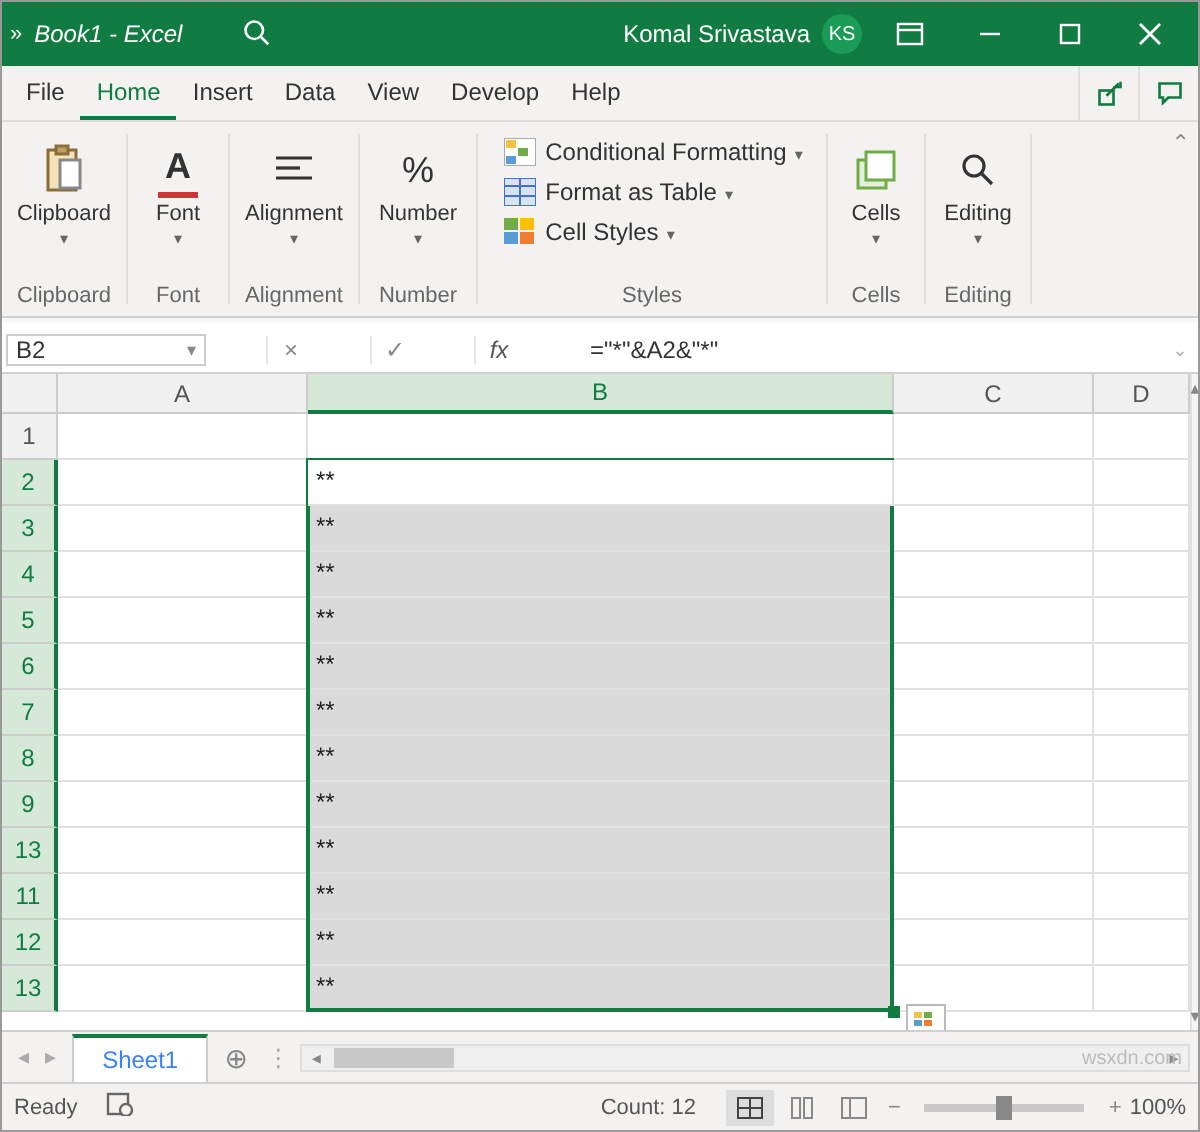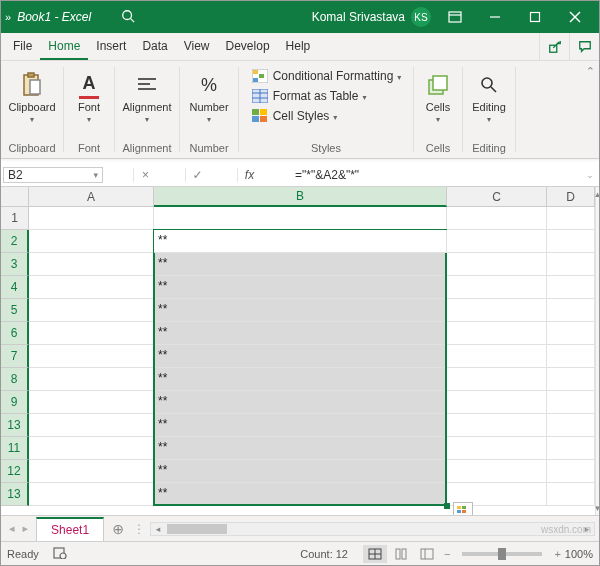--- a/index.html
+++ b/index.html
@@ -68,21 +68,21 @@
   .cells-container { position: relative; flex: 1; overflow: hidden; }
 
   .vscroll { width: 18px; background: #f5f5f5; border-left: 1px solid #e0e0e0; position: relative; }
   .vscroll .thumb { position: absolute; left: 3px; right: 3px; top: 14px; height: 90px; background: #c8c8c8; border-radius: 2px; }
   .vscroll .sarrow { position: absolute; left: 0; right: 0; height: 14px; display: flex; align-items: center; justify-content: center; color: #888; font-size: 9px; }
 
   
   .sheetbar { height: 26px; display: flex; align-items: center; border-top: 1px solid #d0d0d0; background: #f3f2f1; }
   .nav-arrows { display: flex; padding: 0 4px; color: #aaa; }
   .nav-arrows span { padding: 0 4px; font-size: 11px; }
-  .sheet-tab { background: #fff; color: #be185d; border-top: 2px solid #107c41; padding: 4px 14px; font-size: 12px; border-left: 1px solid #ccc; border-right: 1px solid #ccc; }
+  .sheet-tab { background: #fff; color: #3b82f6; border-top: 2px solid #107c41; padding: 4px 14px; font-size: 12px; border-left: 1px solid #ccc; border-right: 1px solid #ccc; }
   .sheet-add { width: 28px; text-align: center; color: #888; font-size: 14px; }
   .hscroll { flex: 1; height: 14px; margin: 0 4px; background: #efefef; position: relative; border: 1px solid #ddd; }
   .hscroll .thumb { position: absolute; left: 2px; top: 1px; bottom: 1px; width: 60px; background: #c8c8c8; }
   .hscroll .harrow { position: absolute; top: 0; bottom: 0; width: 14px; display: flex; align-items: center; justify-content: center; color: #888; font-size: 9px; }
 
   
   .status { height: 24px; background: #f3f2f1; border-top: 1px solid #d0d0d0; display: flex; align-items: center; font-size: 11px; color: #555; padding: 0 6px; }
   .status .spacer { flex: 1; }
   .viewbtn { width: 24px; height: 18px; display: inline-flex; align-items: center; justify-content: center; margin: 0 1px; border: 1px solid transparent; }
   .viewbtn.active { background: #ddd; }

